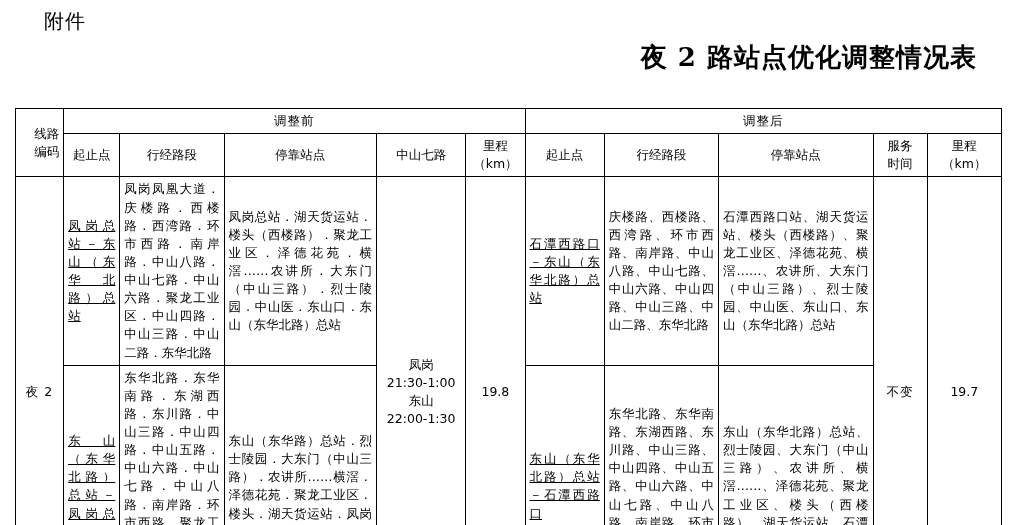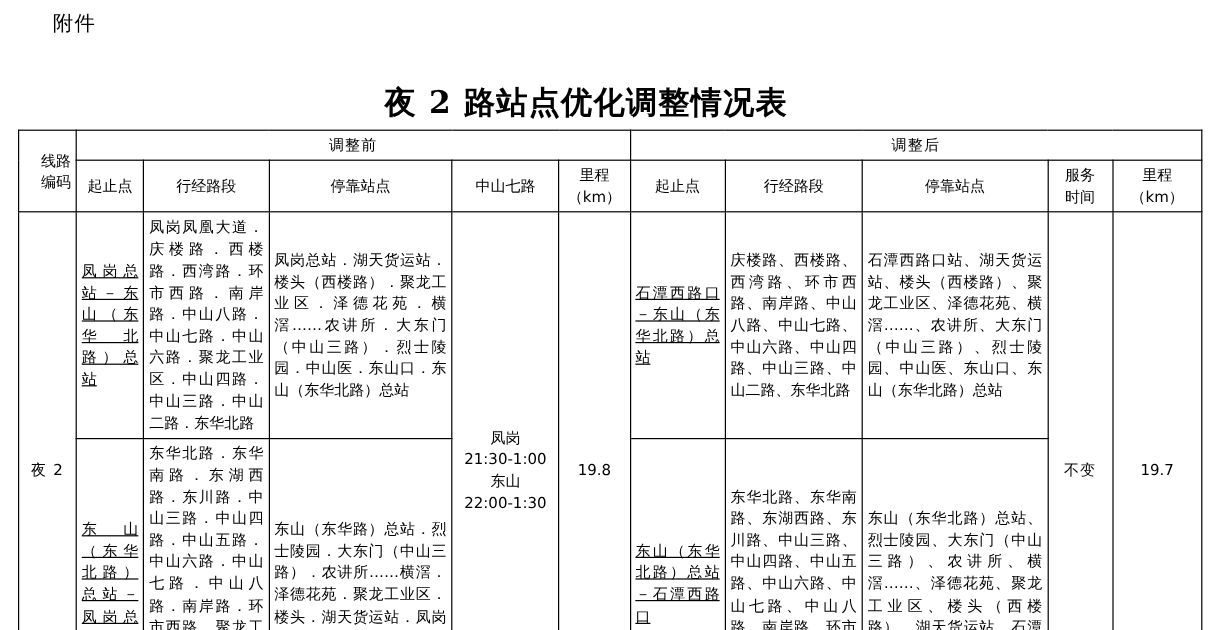--- a/index.html
+++ b/index.html
@@ -16,30 +16,30 @@
   }
   #page {
     position: relative;
     width: 1017px;
     height: 525px;
   }
   .attachment-label {
     position: absolute;
     left: 44px;
     top: 8px;
-    font-size: 17px;
+    font-size: 20px;
     font-family: Liberation Sans, sans-serif;
     letter-spacing: 1px;
   }
   .doc-title {
     position: absolute;
     left: 0;
-    top: 68px;
+    top: 40px;
     width: 977px;
-    text-align: center;
+    text-align: right;
     font-size: 26px;
     font-weight: bold;
     font-family: "DejaVu Serif", "Liberation Serif", serif;
     letter-spacing: 1px;
   }
   table.main {
     position: absolute;
     left: 15px;
     top: 108px;
     width: 987px;

